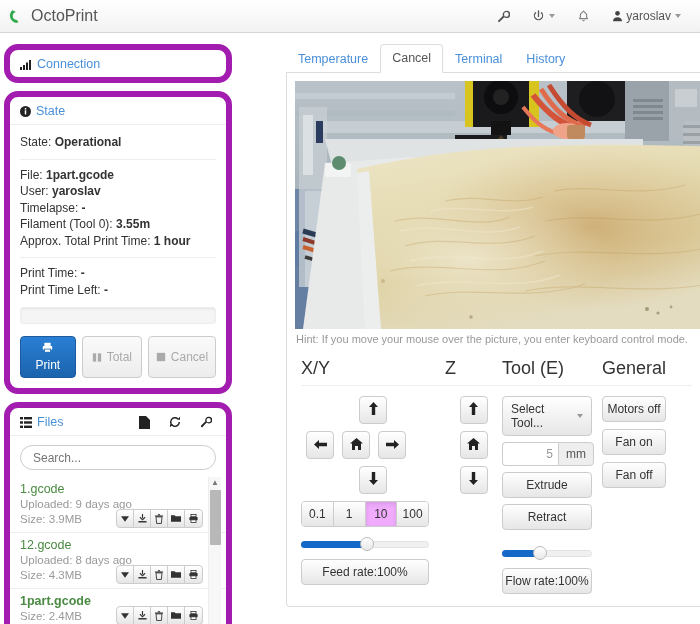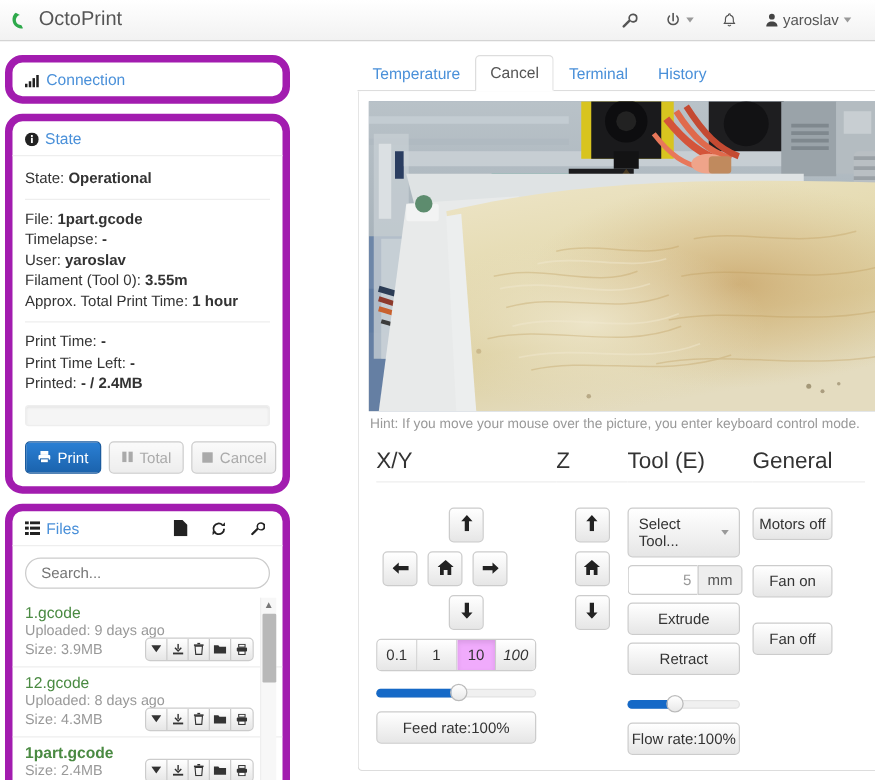--- a/index.html
+++ b/index.html
@@ -87,21 +87,21 @@
   .btn {
     border: 1px solid #ccc; border-radius: 4px;
     background: linear-gradient(to bottom,#ffffff 0%, #e6e6e6 100%);
     color: #333; font-size: 12px; padding: 5px 9px;
     display: inline-flex; align-items: center; justify-content: center;
     gap: 5px; cursor: pointer; font-family: "Liberation Sans", sans-serif;
     white-space: nowrap;
   }
   .btn-primary {
     background: linear-gradient(to bottom,#2a7fd4 0%, #1b63ad 100%);
-    border-color: #1b5b9e; color: #fff;
+    border-color: #1b5b9e; color: #fff; flex-direction: column;
   }
   .btn-disabled { color: #aaa; background: linear-gradient(to bottom,#fafafa 0%,#ededed 100%); }
   .btn-print { width: 70px; }
   .btn-pause { width: 68px; }
   .btn-cancel { width: 68px; text-align: right; }
 
   
   .files-actions { margin-left: auto; display: flex; align-items: center; gap: 19px; padding-right: 4px; }
   .search-wrap { padding: 9px 10px 7px 10px; display:flex; }
   .search-input {
@@ -161,58 +161,58 @@
   .hint { color: #999; font-size: 11px; padding: 4px 0 0 1px; }
 
   .ctrl-grid { display: flex; margin-top: 12px; padding-left: 6px; }
   .ctrl-col { }
   .col-xy { width: 144px; }
   .col-z { width: 57px; }
   .col-e { width: 100px; }
   .col-g { width: 90px; }
   .col-head {
     font-size: 18px; color: #333; font-weight: normal;
-    border-bottom: 1px solid #eee; padding-bottom: 6px; margin-bottom: 20px;
+    border-bottom: 1px solid #eee; padding-bottom: 6px; margin-bottom: 10px;
     line-height: 22px;
   }
   .arrowbtn {
     width: 28px; height: 28px; border: 1px solid #ccc; border-radius: 4px;
     background: linear-gradient(to bottom,#ffffff 0%, #e6e6e6 100%);
     display: inline-flex; align-items: center; justify-content: center;
     color: #222; cursor: pointer;
   }
   .pad-row { display: flex; gap: 8px; margin-bottom: 7px; }
   .pad-center { justify-content: center; }
   .step-group { display: flex; border: 1px solid #ccc; border-radius: 4px; overflow: hidden; width: 128px; margin-top: 3px; }
   .step {
     flex: 1; text-align: center; font-size: 12px; padding: 5px 0; color: #333;
     border-right: 1px solid #ccc; cursor: pointer;
     background: linear-gradient(to bottom,#ffffff 0%, #e6e6e6 100%);
   }
-  .step:last-child { border-right: none; font-style: italic; }
+  .step:last-child { border-right: none; }
   .step.active { background: #f0abfc; box-shadow: inset 0 2px 4px rgba(0,0,0,.10); }
 
   .slider { width: 128px; height: 10px; position: relative; margin: 12px 0 10px 0; }
   .slider-track { position:absolute; left:0; top:2px; width:100%; height:7px; background:#f0f0f0; border-radius:4px; border:1px solid #e2e2e2;}
   .slider-fill { position:absolute; left:0; top:2px; height:7px; background:#1569c7; border-radius:4px 0 0 4px; }
   .slider-knob {
     position:absolute; top:-2px; width:14px; height:14px; border-radius:50%;
     background: linear-gradient(to bottom,#ffffff,#e8e8e8); border:1px solid #bbb;
   }
   .wbtn {
     width: 128px; border: 1px solid #ccc; border-radius: 4px;
     background: linear-gradient(to bottom,#ffffff 0%, #e6e6e6 100%);
     color: #333; font-size: 12px; padding: 5px 0; text-align: center; cursor: pointer;
     font-family:"Liberation Sans", sans-serif;
   }
   .gbtn {
     width: 64px; border: 1px solid #ccc; border-radius: 4px;
     background: linear-gradient(to bottom,#ffffff 0%, #e6e6e6 100%);
     color: #333; font-size: 12px; padding: 5px 0; text-align: center;
-    margin-bottom: 20px; cursor: pointer;
+    margin-bottom: 7px; cursor: pointer;
   }
   .selectbtn {
     width: 90px; border: 1px solid #ccc; border-radius: 4px;
     background: linear-gradient(to bottom,#ffffff 0%, #e6e6e6 100%);
     color: #333; font-size: 12px; padding: 5px 8px; display: flex;
     align-items: center; justify-content: center; gap: 5px; cursor: pointer;
     margin-bottom: 6px;
   }
   .inputgrp { display: flex; width: 90px; margin-bottom: 6px; }
   .inputgrp input {
@@ -321,47 +321,43 @@
         <div class="state-line">
           <span>State:</span>
           <b>Operational</b>
         </div>
         <hr class="hr-soft">
         <div class="state-line">
           <span>File:</span>
           <b>1part.gcode</b>
         </div>
         <div class="state-line">
+          <span>User:</span>
+          <b>yaroslav</b>
+        </div>
+        <div class="state-line">
           <span>Timelapse:</span>
           <b>-</b>
-        </div>
-        <div class="state-line">
-          <span>User:</span>
-          <b>yaroslav</b>
         </div>
         <div class="state-line">
           <span>Filament (Tool 0):</span>
           <b>3.55m</b>
         </div>
         <div class="state-line">
           <span>Approx. Total Print Time:</span>
           <b>1 hour</b>
         </div>
         <hr class="hr-soft">
         <div class="state-line">
           <span>Print Time:</span>
           <b>-</b>
         </div>
         <div class="state-line">
           <span>Print Time Left:</span>
           <b>-</b>
-        </div>
-        <div class="state-line">
-          <span>Printed:</span>
-          <b>- / 2.4MB</b>
         </div>
         <div class="progress"></div>
         <div class="btn-row">
           <button class="btn btn-primary btn-print">
             <span class="ico">
               <svg width="11" height="11" viewBox="0 0 14 14">
                   <rect x="3" y="1" width="8" height="4" fill="#fff"></rect>
                   <rect x="1" y="5" width="12" height="5" rx="1" fill="#fff"></rect>
                   <rect x="3" y="9" width="8" height="4" fill="#fff" stroke="#1b63ad" stroke-width="1"></rect>
                 </svg>

